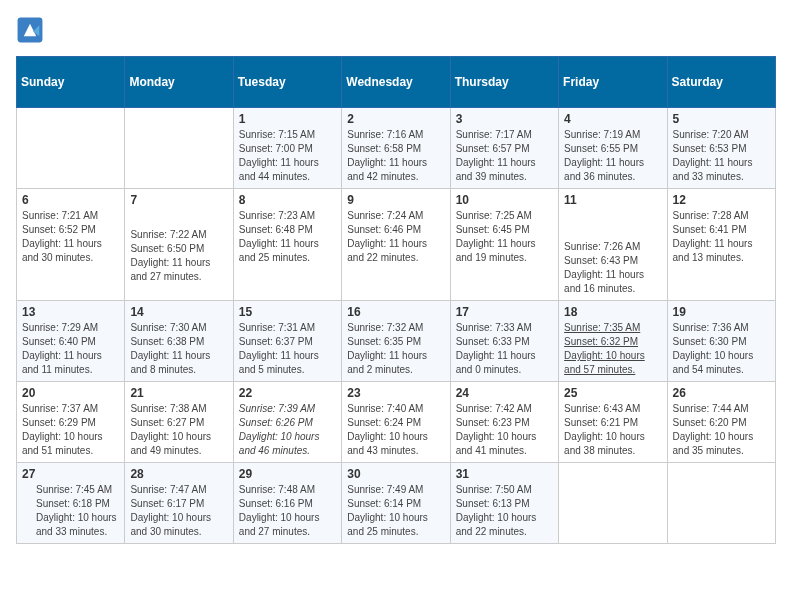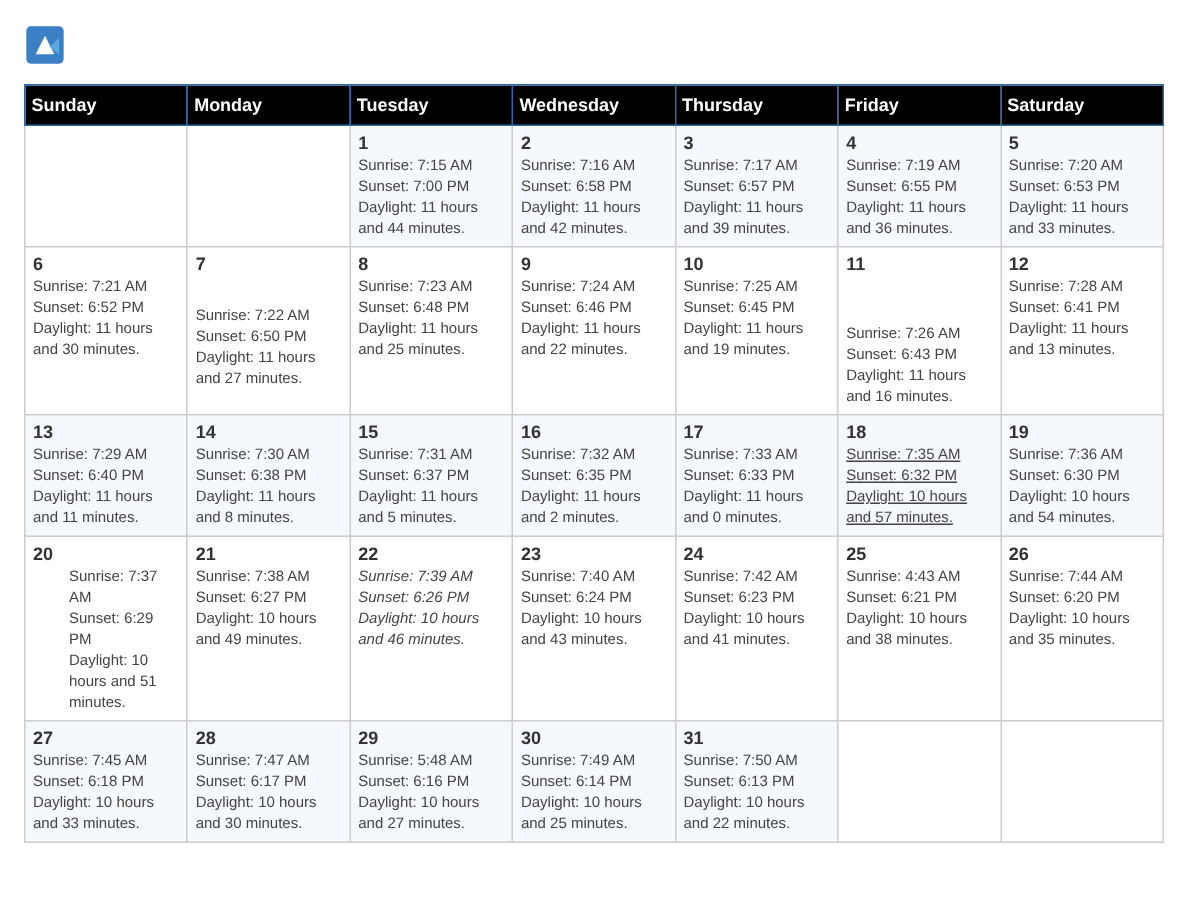--- a/index.html
+++ b/index.html
@@ -46,25 +46,25 @@
     .location {
       font-size: 14px;
       color: #555;
     }
     table {
       width: 100%;
       border-collapse: collapse;
       table-layout: fixed;
     }
     thead tr th {
-      background-color: #000000;
+      background-color: #0369a1;
       color: #fff;
       font-size: 12px;
       font-weight: bold;
-      padding: 6px 4px;
+      padding: 18px 4px;
       text-align: left;
       border: 1px solid #2a6aaa;
     }
     tbody tr td {
       border: 1px solid #ccc;
       vertical-align: top;
       padding: 4px 5px;
       height: 80px;
       font-size: 10.5px;
       color: #333;
@@ -240,21 +240,21 @@
         <td>
           <span class="day-number">19</span>
           <div class="day-info" style="white-space: pre-line;">Sunrise: 7:36 AM
 Sunset: 6:30 PM
 Daylight: 10 hours and 54 minutes.</div>
         </td>
       </tr>
       <tr>
         <td>
           <span class="day-number">20</span>
-          <div class="day-info" style="white-space: pre-line; margin-left: 24px;">Sunrise: 7:37 AM
+          <div class="day-info" style="white-space: pre-line;">Sunrise: 7:37 AM
 Sunset: 6:29 PM
 Daylight: 10 hours and 51 minutes.</div>
         </td>
         <td>
           <span class="day-number">21</span>
           <div class="day-info" style="white-space: pre-line;">Sunrise: 7:38 AM
 Sunset: 6:27 PM
 Daylight: 10 hours and 49 minutes.</div>
         </td>
         <td>
@@ -270,47 +270,47 @@
 Daylight: 10 hours and 43 minutes.</div>
         </td>
         <td>
           <span class="day-number">24</span>
           <div class="day-info" style="white-space: pre-line;">Sunrise: 7:42 AM
 Sunset: 6:23 PM
 Daylight: 10 hours and 41 minutes.</div>
         </td>
         <td>
           <span class="day-number">25</span>
-          <div class="day-info" style="white-space: pre-line;">Sunrise: 4:43 AM
+          <div class="day-info" style="white-space: pre-line;">Sunrise: 6:43 AM
 Sunset: 6:21 PM
 Daylight: 10 hours and 38 minutes.</div>
         </td>
         <td>
           <span class="day-number">26</span>
           <div class="day-info" style="white-space: pre-line;">Sunrise: 7:44 AM
 Sunset: 6:20 PM
 Daylight: 10 hours and 35 minutes.</div>
         </td>
       </tr>
       <tr>
         <td>
           <span class="day-number">27</span>
-          <div class="day-info" style="white-space: pre-line;">Sunrise: 7:45 AM
+          <div class="day-info" style="white-space: pre-line; margin-left: 14px;">Sunrise: 7:45 AM
 Sunset: 6:18 PM
 Daylight: 10 hours and 33 minutes.</div>
         </td>
         <td>
           <span class="day-number">28</span>
           <div class="day-info" style="white-space: pre-line;">Sunrise: 7:47 AM
 Sunset: 6:17 PM
 Daylight: 10 hours and 30 minutes.</div>
         </td>
         <td>
           <span class="day-number">29</span>
-          <div class="day-info" style="white-space: pre-line;">Sunrise: 5:48 AM
+          <div class="day-info" style="white-space: pre-line;">Sunrise: 7:48 AM
 Sunset: 6:16 PM
 Daylight: 10 hours and 27 minutes.</div>
         </td>
         <td>
           <span class="day-number">30</span>
           <div class="day-info" style="white-space: pre-line;">Sunrise: 7:49 AM
 Sunset: 6:14 PM
 Daylight: 10 hours and 25 minutes.</div>
         </td>
         <td>

